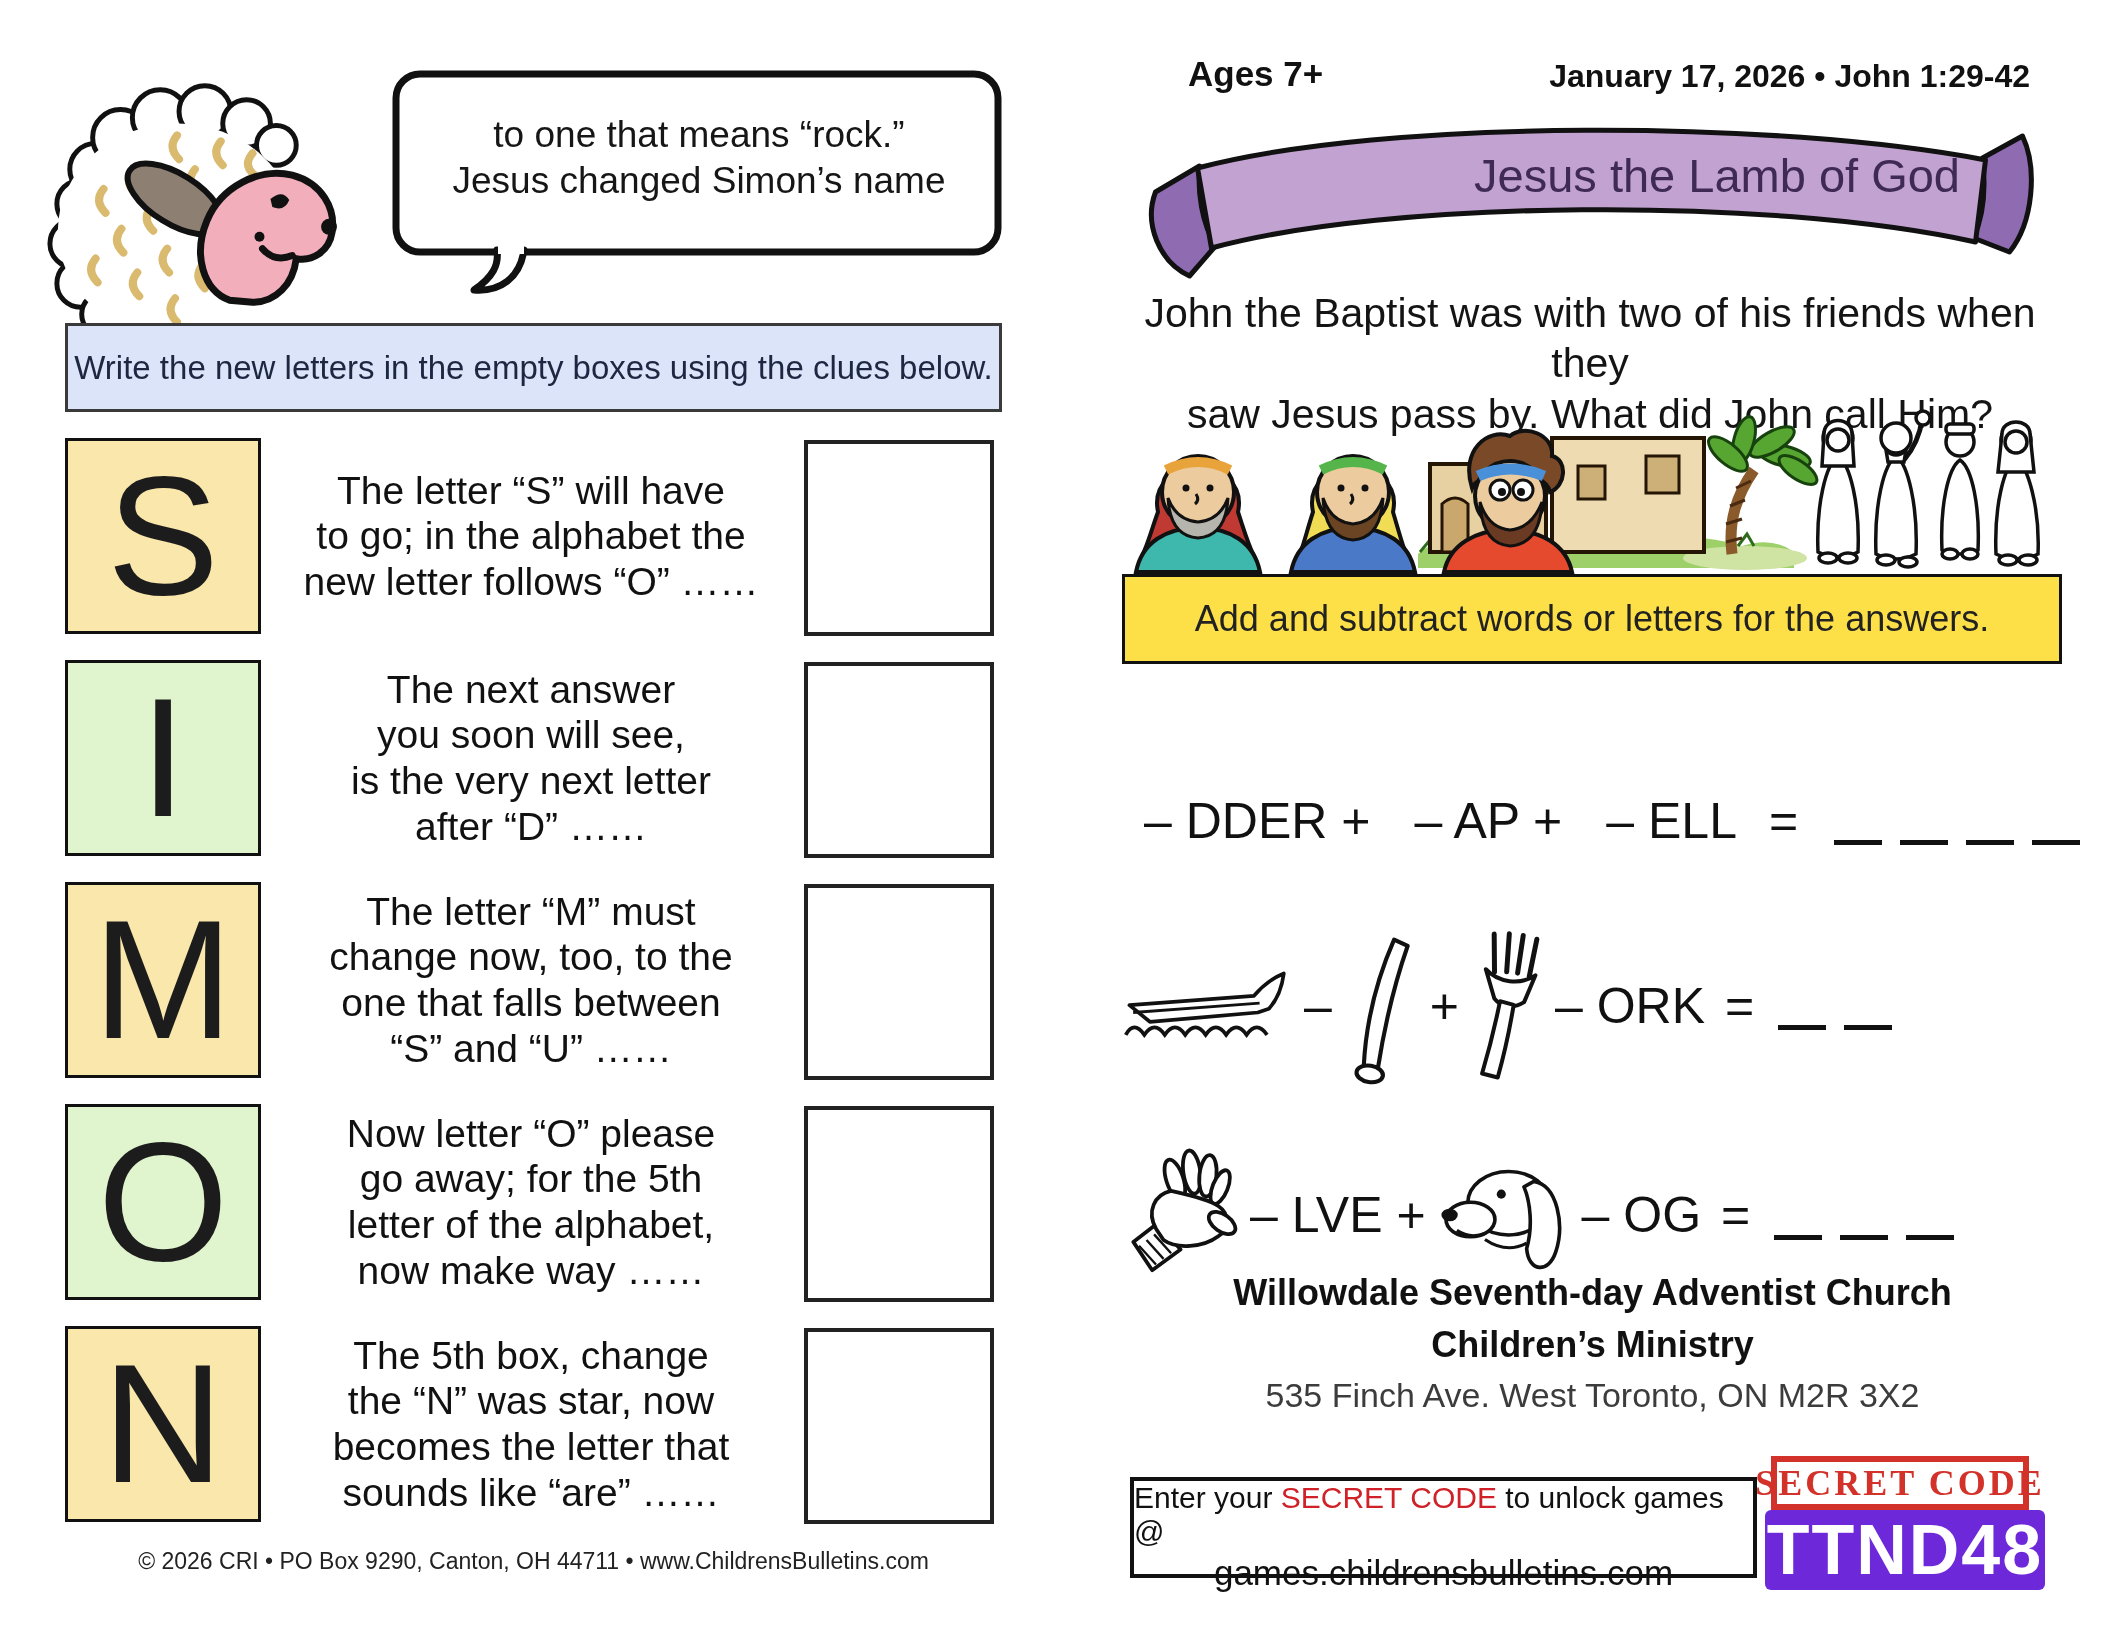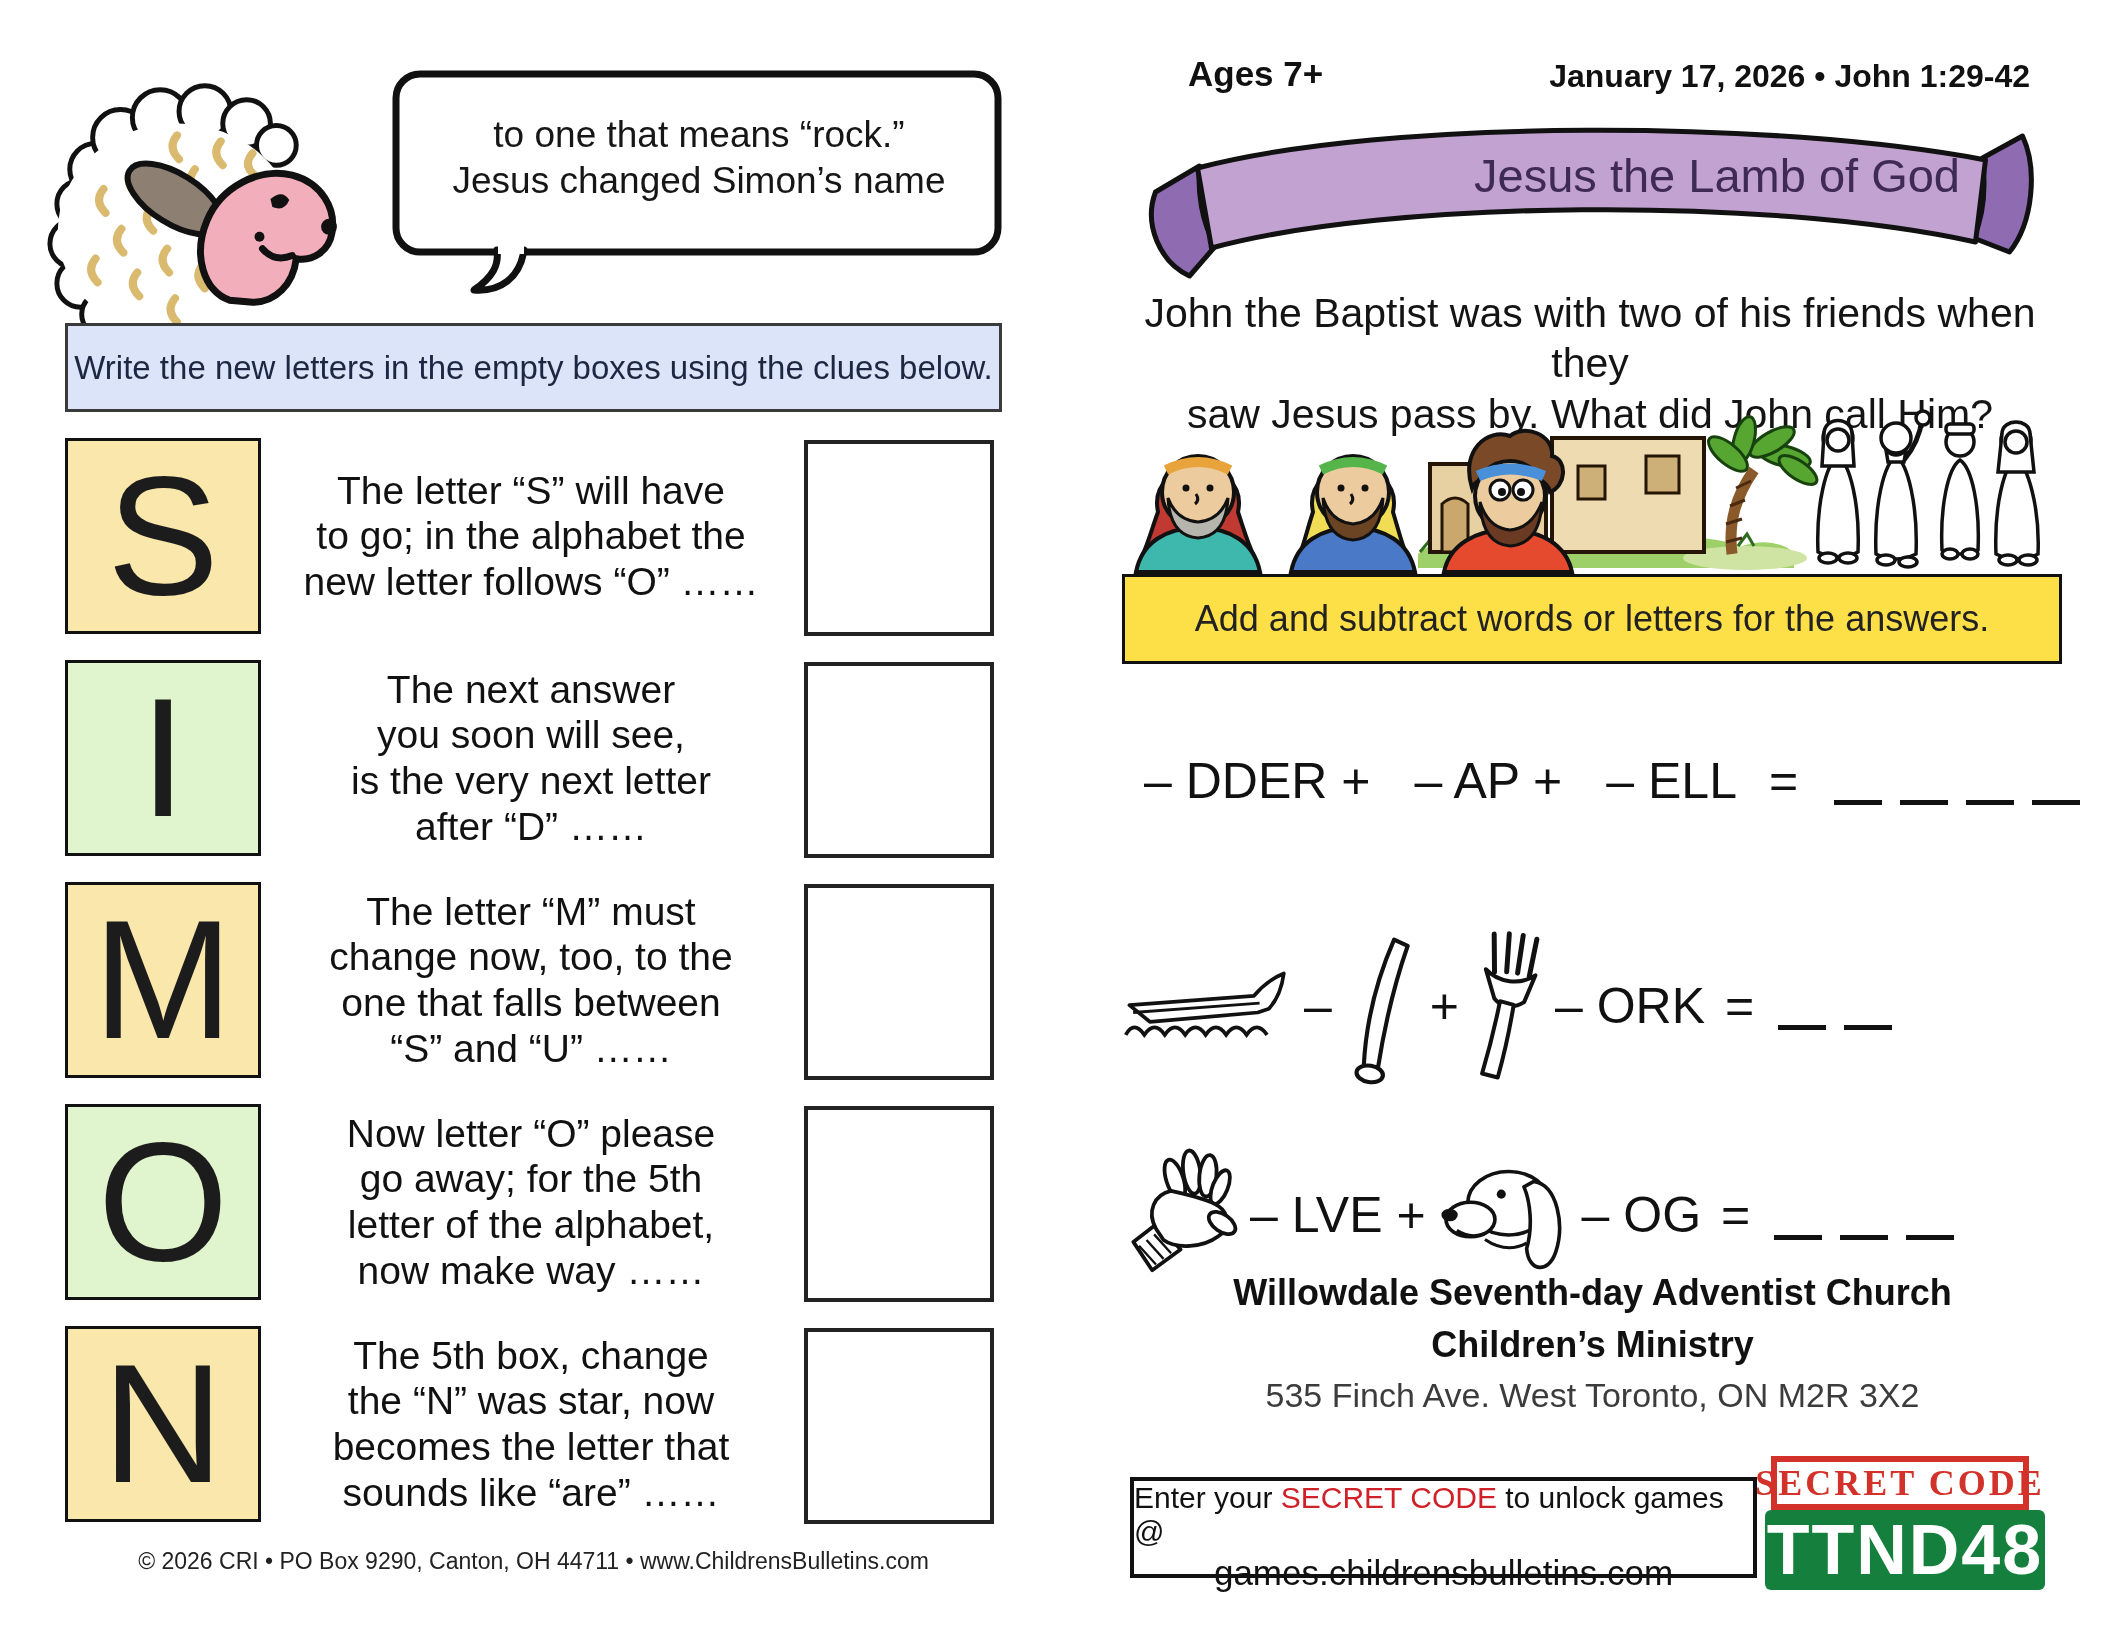--- a/index.html
+++ b/index.html
@@ -47,21 +47,21 @@
         font-size:34px;color:#3c3c3c;}
   .secret-box{position:absolute;left:1130px;top:1477px;width:619px;height:93px;background:#fff;
         border:4px solid #111;display:flex;flex-direction:column;align-items:center;justify-content:flex-start;}
   .secret-line1{font-size:30px;color:#111;}
   .secret-line1 .hl{color:#cf2127;}
   .secret-line2{font-size:35px;color:#111;margin-top:4px;}
   .stamp{position:absolute;left:1765px;top:1456px;width:285px;height:138px;}
   .stamp-top{position:absolute;left:6px;top:0;width:246px;height:42px;background:#fff;border:6px solid #d23229;
         color:#d23229;font-family:"Liberation Serif",serif;font-weight:bold;font-size:36px;letter-spacing:3px;
         display:flex;align-items:center;justify-content:center;white-space:nowrap;}
-  .stamp-bottom{position:absolute;left:0;top:54px;width:280px;height:80px;background:#15803d;border-radius:6px;
+  .stamp-bottom{position:absolute;left:0;top:54px;width:280px;height:80px;background:#6d28d9;border-radius:6px;
         color:#fff;font-weight:bold;font-size:70px;letter-spacing:2px;
         display:flex;align-items:center;justify-content:center;}
   svg{display:block;}
 </style>
 </head>
 <body>
 
 <div class="page">
 
   <div class="sheep-wrap">
@@ -295,21 +295,21 @@
             <ellipse cx="38" cy="146" rx="9" ry="5"></ellipse>
         </g>
       </g>
     </svg>
   </div>
 
   <div class="yellow-banner">
     <span>Add and subtract words or letters for the answers.</span>
   </div>
 
-  <div class="rebus-row" style="top:688px;height:185px;gap:12px;">
+  <div class="rebus-row" style="top:728px;height:185px;gap:12px;">
     <svg width="100" height="158" viewBox="0 0 105 155">
       <g stroke="#111" stroke-width="5" fill="#fff" stroke-linecap="round">
         <rect x="26" y="8" width="32" height="12"></rect>
         <path d="M14,148 L34,16"></path>
           <path d="M58,148 L46,16"></path>
         <path d="M19,120 L52,120 M23,94 L49,94 M27,68 L46,68 M30,44 L43,44"></path>
         <path d="M60,24 L92,148"></path>
           <path d="M52,22 L64,22"></path>
       </g>
     </svg>

